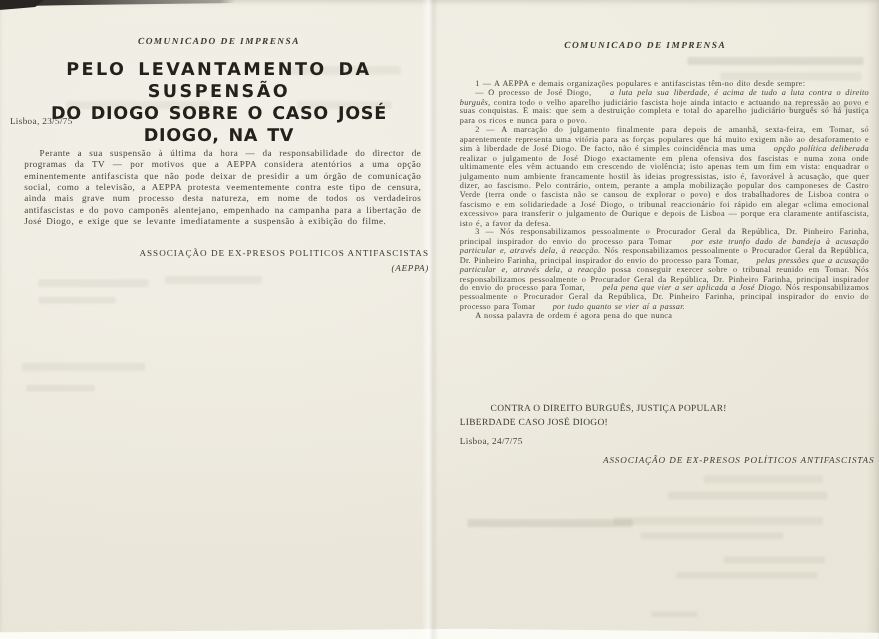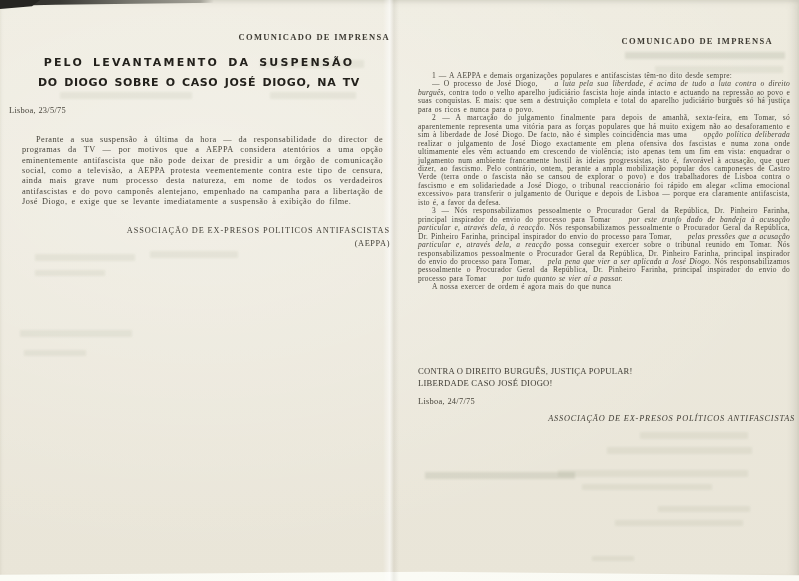--- a/index.html
+++ b/index.html
@@ -33,31 +33,31 @@
   
   .ghost { position:absolute; background: rgba(125,138,104,0.10); filter: blur(1.1px); border-radius:1px; }
   .ghost.dk { background: rgba(110,124,92,0.15); }
 
   
   .page { position:absolute; top:0; height:581px; }
   .page-left  { left:8px;   width:382px; }
   .page-right { left:400px; width:395px; }
 
   .press-header {
-    position:absolute; width:100%; text-align:right;
-    font-weight: bold; font-size: 8.5px; letter-spacing: 1.3px;
+    position:absolute; width:100%; text-align:center;
+    font-style: italic; font-weight: bold; font-size: 8.5px; letter-spacing: 1.3px;
     color:#3e3b33;
   }
   .page-left  .press-header { top:32px; }
   .page-right .press-header { top:36px; padding-right:22px; }
 
   .doc-title {
     position:absolute; top:53px; left:0; width:100%; text-align:center;
     font-family: "DejaVu Sans", "Liberation Sans", sans-serif;
-    font-weight: bold; color:#23211c; line-height:20px; font-size:11px;
+    font-weight: bold; color:#23211c; line-height:20px; font-size:16px;
   }
   .doc-title .t1 { display:block; letter-spacing:2.2px; word-spacing:3px; }
   .doc-title .t2 { display:block; letter-spacing:0.6px; word-spacing:2px; }
 
   .dateline { position:absolute; font-size:8.4px; letter-spacing:0.3px; }
   .page-left  .dateline { left:1px; top:106px; }
   .page-right .dateline { left:18px; top:397px; }
 
   .body-text { position:absolute; text-align: justify; margin-top: 16px; }
   .page-left .body-text {
@@ -69,25 +69,25 @@
     font-size:7.5px; line-height:8.45px; letter-spacing:0.26px; word-spacing:0.7px;
   }
   .body-text p { margin:0; text-indent:14px; }
   .it { font-style: italic; padding-left: 13px; }
 
   .signature {
     position:absolute; width:100%; text-align:right;
     font-size:8.3px; letter-spacing:0.9px; color:#413e36;
   }
   .page-left .sig1 { top:226px; }
-  .page-left .sig2 { top:239px; letter-spacing:0.6px; }
+  .page-left .sig2 { top:239px; letter-spacing:0.6px;font-style:italic; }
   .page-right .sig1 { top:414px; padding-left:34px; letter-spacing:0.8px;font-style:italic; }
 
   .slogan { position:absolute; left:18px; font-size:8.6px; letter-spacing:0.25px; color:#3f3c34; white-space:nowrap; }
-  .slogan.s1 { top:366px; }
+  .slogan.s1 { top:366px;margin-left:28px; }
   .slogan.s2 { top:378px; }
 </style>
 </head>
 <body>
 
 <div class="scan">
 
   <div class="edge-strip-a"></div>
   <div class="edge-strip-b"></div>
   <div class="bottom-strip"></div>
@@ -135,21 +135,21 @@
     <div class="ghost" style="left:215px; top:520px; width:128px; height:6px;"></div>
     <div class="ghost" style="left:192px; top:556px; width:42px;  height:5px;"></div>
 
     <div class="press-header">COMUNICADO DE IMPRENSA</div>
 
     <div class="body-text">
       <p><span>1 — A AEPPA e demais organizações populares e antifascistas têm-no dito desde sempre:</span></p>
       <p><span>— O processo de José Diogo, </span><span class="it">a luta pela sua liberdade, é acima de tudo a luta contra o direito burguês</span><span>, contra todo o velho aparelho judiciário fascista hoje ainda intacto e actuando na repressão ao povo e suas conquistas. E mais: que sem a destruição completa e total do aparelho judiciário burguês só há justiça para os ricos e nunca para o povo.</span></p>
       <p><span>2 — A marcação do julgamento finalmente para depois de amanhã, sexta-feira, em Tomar, só aparentemente representa uma vitória para as forças populares que há muito exigem não ao desaforamento e sim à liberdade de José Diogo. De facto, não é simples coincidência mas uma </span><span class="it">opção política deliberada</span><span> realizar o julgamento de José Diogo exactamente em plena ofensiva dos fascistas e numa zona onde ultimamente eles vêm actuando em crescendo de violência; isto apenas tem um fim em vista: enquadrar o julgamento num ambiente francamente hostil às ideias progressistas, isto é, favorável à acusação, que quer dizer, ao fascismo. Pelo contrário, ontem, perante a ampla mobilização popular dos camponeses de Castro Verde (terra onde o fascista não se cansou de explorar o povo) e dos trabalhadores de Lisboa contra o fascismo e em solidariedade a José Diogo, o tribunal reaccionário foi rápido em alegar «clima emocional excessivo» para transferir o julgamento de Ourique e depois de Lisboa — porque era claramente antifascista, isto é, a favor da defesa.</span></p>
       <p><span>3 — Nós responsabilizamos pessoalmente o Procurador Geral da República, Dr. Pinheiro Farinha, principal inspirador do envio do processo para Tomar </span><span class="it">por este trunfo dado de bandeja à acusação particular e, através dela, à reacção.</span><span> Nós responsabilizamos pessoalmente o Procurador Geral da República, Dr. Pinheiro Farinha, principal inspirador do envio do processo para Tomar, </span><span class="it">pelas pressões que a acusação particular e, através dela, a reacção</span><span> possa conseguir exercer sobre o tribunal reunido em Tomar. Nós responsabilizamos pessoalmente o Procurador Geral da República, Dr. Pinheiro Farinha, principal inspirador do envio do processo para Tomar, </span><span class="it">pela pena que vier a ser aplicada a José Diogo.</span><span> Nós responsabilizamos pessoalmente o Procurador Geral da República, Dr. Pinheiro Farinha, principal inspirador do envio do processo para Tomar </span><span class="it">por tudo quanto se vier aí a passar.</span></p>
-      <p><span>A nossa exercer de ordem é agora mais do que nunca</span></p>
+      <p><span>A nossa palavra de ordem é agora pena do que nunca</span></p>
     </div>
 
     <div class="slogan s1">CONTRA O DIREITO BURGUÊS, JUSTIÇA POPULAR!</div>
     <div class="slogan s2">LIBERDADE CASO JOSÉ DIOGO!</div>
 
     <div class="dateline">Lisboa, 24/7/75</div>
 
     <div class="signature sig1">ASSOCIAÇÃO DE EX-PRESOS POLÍTICOS ANTIFASCISTAS</div>
   </div>
 

